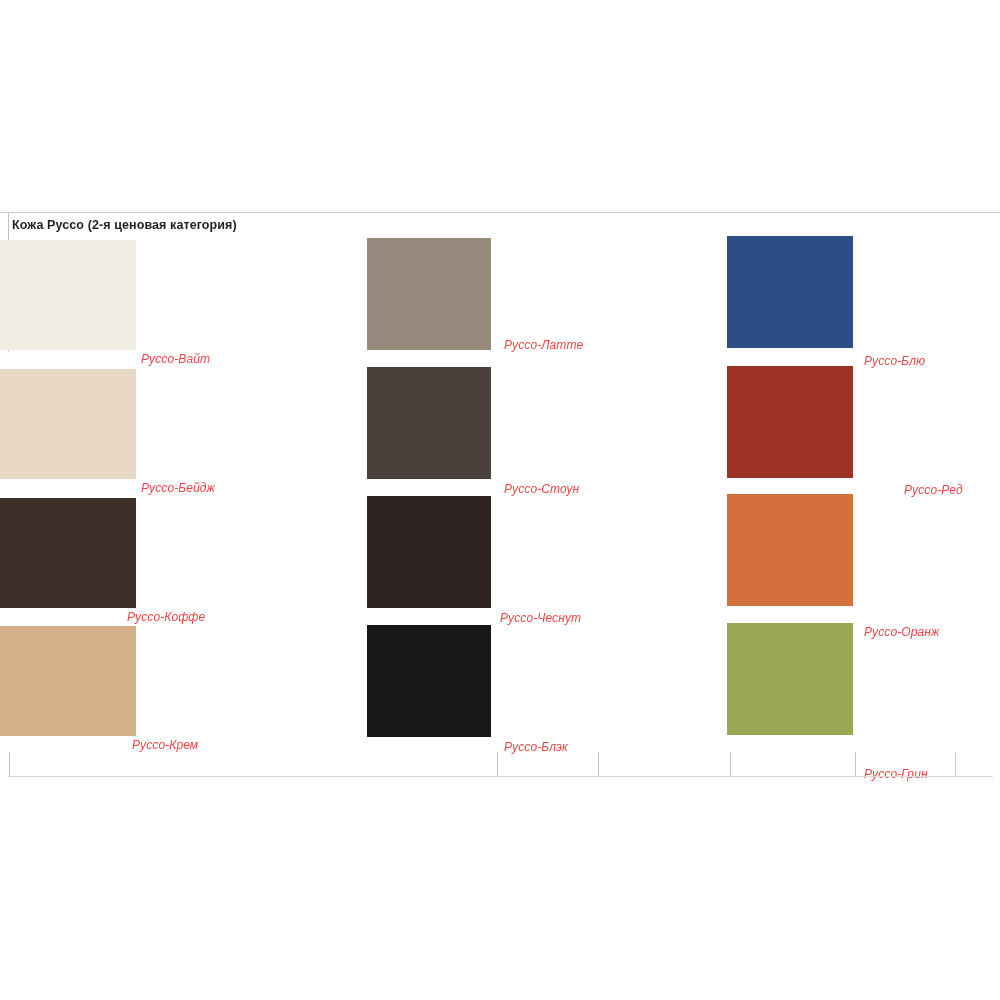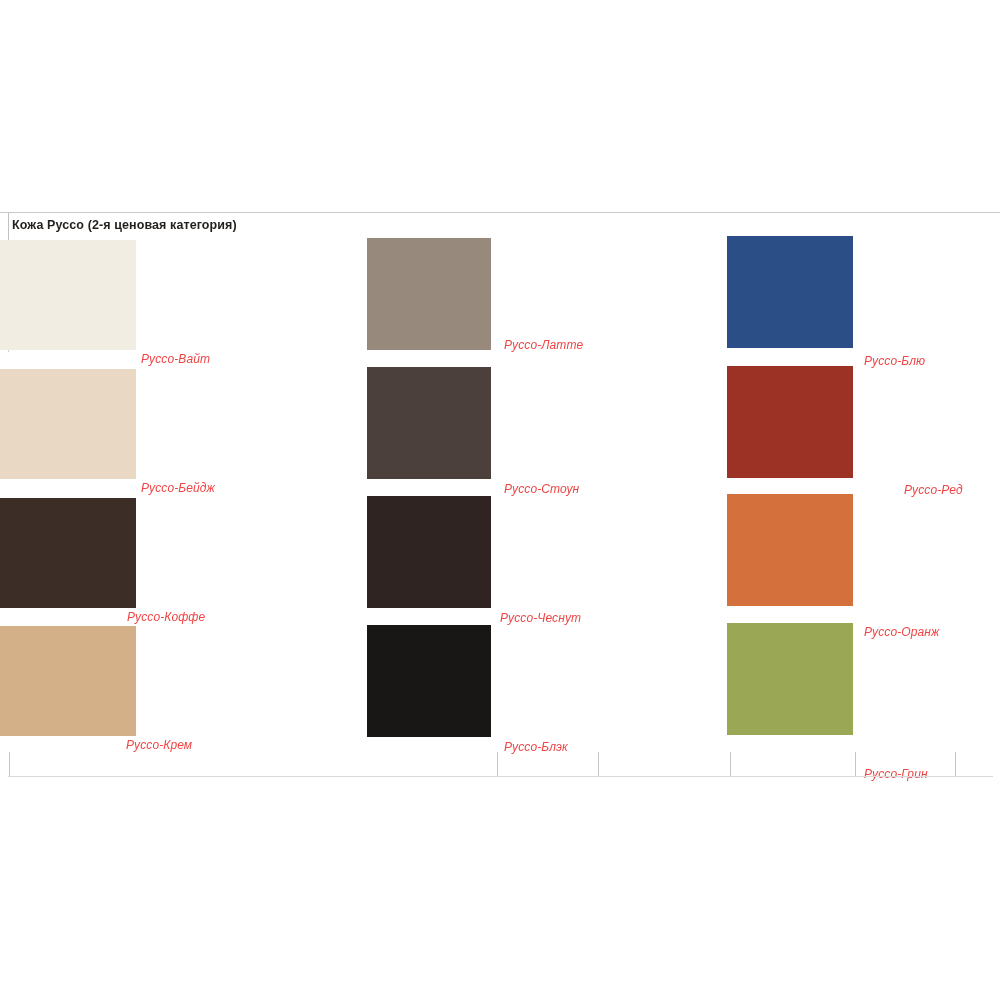--- a/index.html
+++ b/index.html
@@ -103,21 +103,21 @@
   <div class="title">Кожа Руссо (2-я ценовая категория)</div>
 
   <div id="columns-host">
       <div class="swatch" style="left: 0px; top: 240px; width: 136px; height: 110px; background: rgb(241, 237, 226);"></div>
       <div class="swatch-label" style="left: 141px; top: 352px;">Руссо-Вайт</div>
       <div class="swatch" style="left: 0px; top: 369px; width: 136px; height: 110px; background: rgb(232, 216, 196);"></div>
       <div class="swatch-label" style="left: 141px; top: 481px;">Руссо-Бейдж</div>
       <div class="swatch" style="left: 0px; top: 498px; width: 136px; height: 110px; background: rgb(60, 46, 38);"></div>
       <div class="swatch-label" style="left: 127px; top: 610px;">Руссо-Коффе</div>
       <div class="swatch" style="left: 0px; top: 626px; width: 136px; height: 110px; background: rgb(212, 176, 136);"></div>
-      <div class="swatch-label" style="left: 126px; top: 738px; text-align: center;">Руссо-Крем</div>
+      <div class="swatch-label" style="left: 132px; top: 738px; text-align: center;">Руссо-Крем</div>
       <div class="swatch" style="left: 367px; top: 238px; width: 124px; height: 112px; background: rgb(151, 138, 125);"></div>
       <div class="swatch-label" style="left: 504px; top: 338px;">Руссо-Латте</div>
       <div class="swatch" style="left: 367px; top: 367px; width: 124px; height: 112px; background: rgb(75, 64, 59);"></div>
       <div class="swatch-label" style="left: 504px; top: 482px;">Руссо-Стоун</div>
       <div class="swatch" style="left: 367px; top: 496px; width: 124px; height: 112px; background: rgb(47, 36, 34);"></div>
       <div class="swatch-label" style="left: 500px; top: 611px;">Руссо-Чеснут</div>
       <div class="swatch" style="left: 367px; top: 625px; width: 124px; height: 112px; background: rgb(25, 23, 21);"></div>
       <div class="swatch-label" style="left: 504px; top: 740px;">Руссо-Блэк</div>
       <div class="swatch" style="left: 727px; top: 236px; width: 126px; height: 112px; background: rgb(43, 78, 134);"></div>
       <div class="swatch-label" style="left: 864px; top: 354px;">Руссо-Блю</div>

